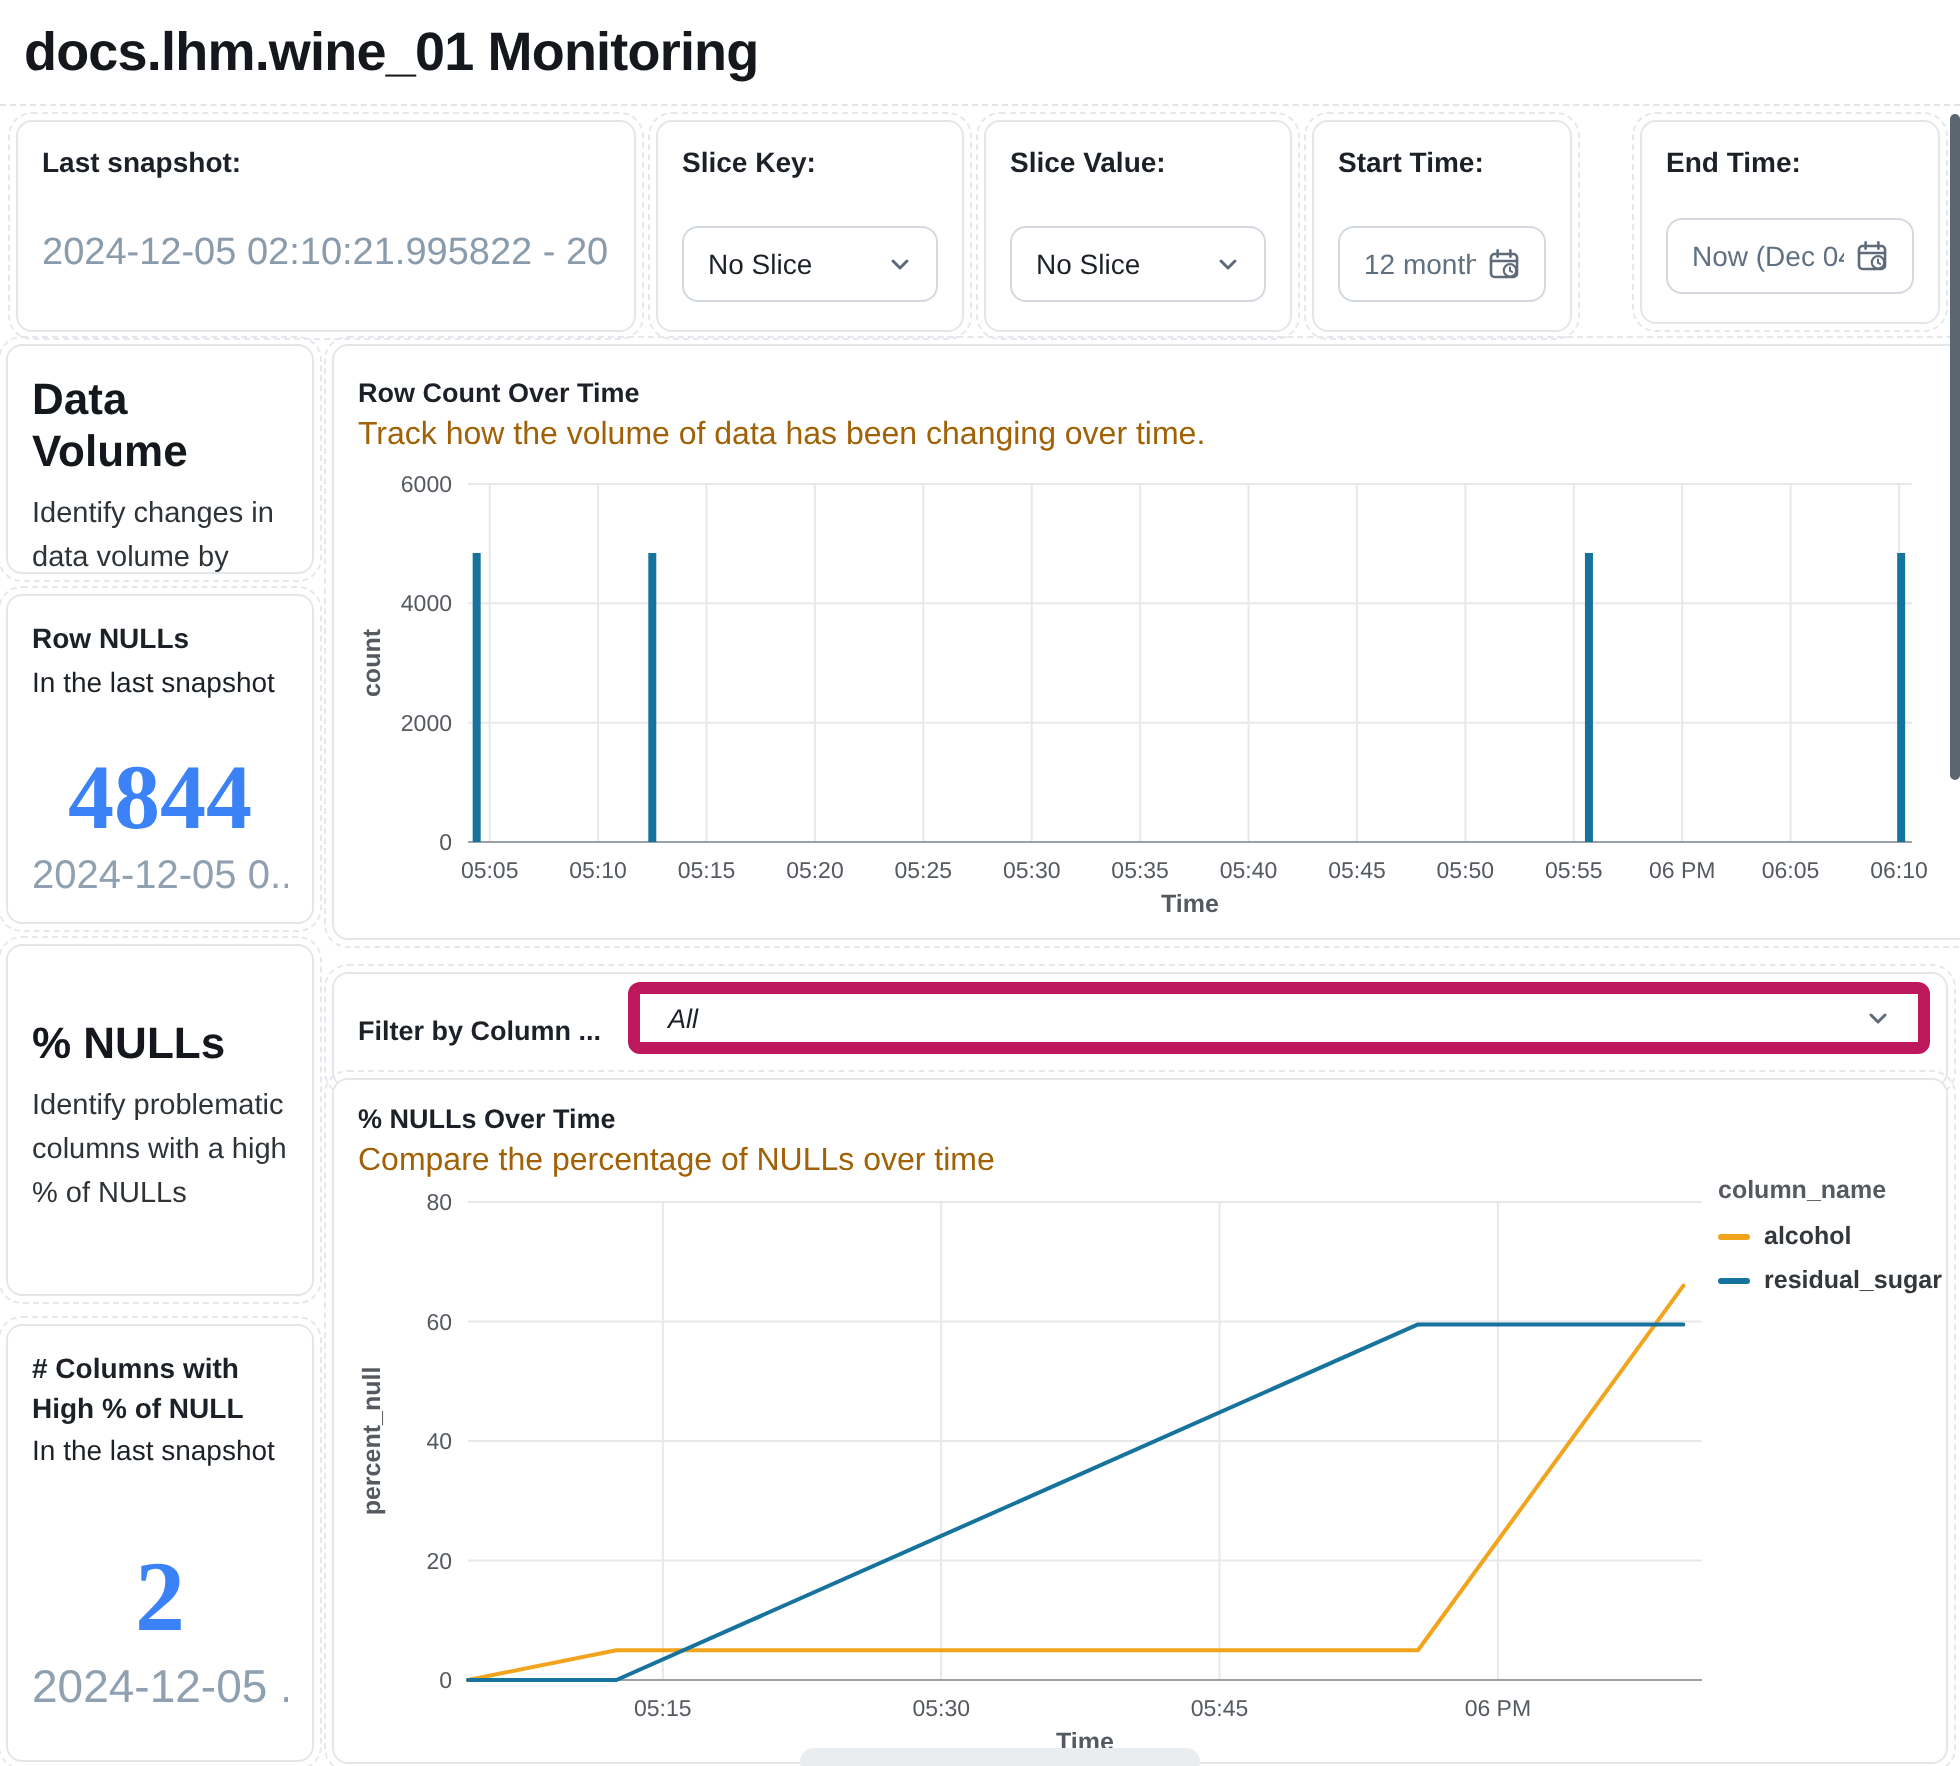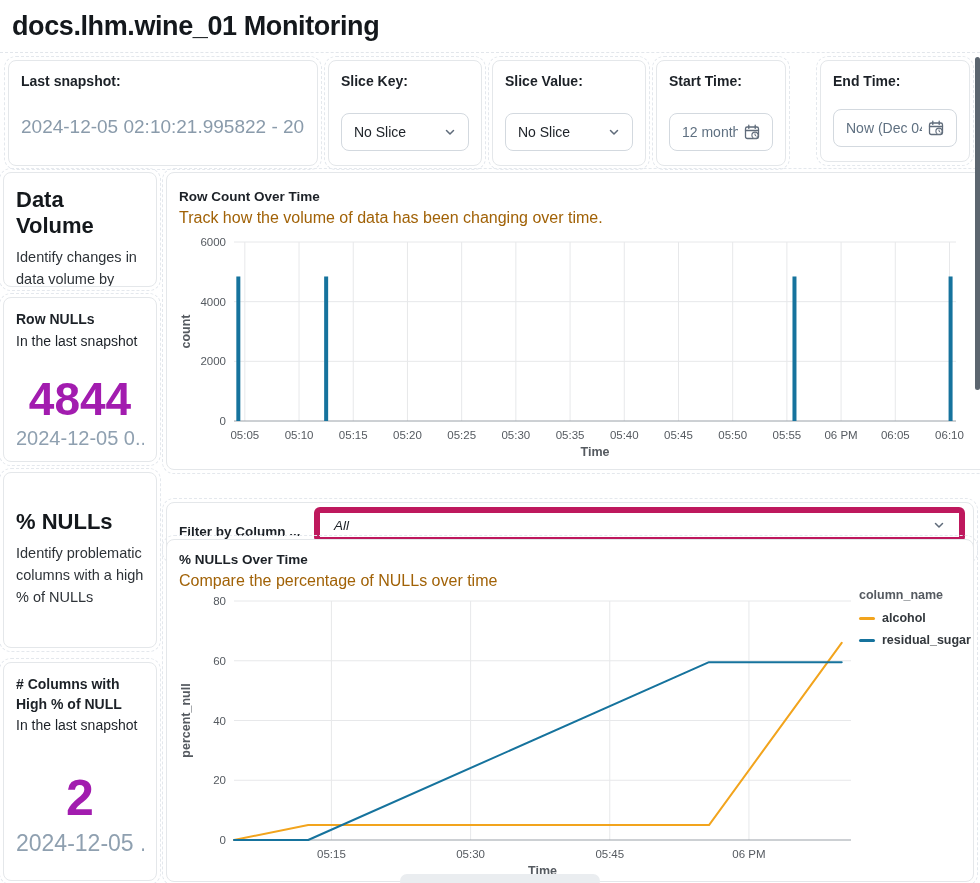--- a/index.html
+++ b/index.html
@@ -38,21 +38,21 @@
   }
   .select .sel-text { color:#1c2127; }
   .dateinput .date-text { color:#5f7081; white-space:nowrap; overflow:hidden; }
   .chev { flex:none; margin-left:6px; display:flex; align-items:center; }
   .cal-ic { flex:none; margin-left:6px; display:flex; align-items:center; }
 
   .side-title { font-size:22px; font-weight:700; margin:2px 0 8px; color:#14181c; }
   .side-desc { font-size:14.5px; line-height:1.5; color:#2e3338; }
   .stat-title { font-weight:700; font-size:14px; line-height:1.4; }
   .stat-sub { font-size:14px; margin-top:2px; line-height:1.4; }
-  .big-number { text-align:center; font-weight:600; color:#a21caf; line-height:1.05; }
+  .big-number { text-align:center; font-weight:600; color:#3b82f6; line-height:1.05;font-family:Liberation Serif, serif; }
   .stat-date { text-align:center; color:#8fa0b0; white-space:nowrap; overflow:hidden; }
 
   .chart-card-title { font-weight:700; font-size:13.5px; color:#1c2127; }
   .chart-card-sub { font-size:16px; margin-top:5px; color:#a16207;text-align:right; }
   svg.chart { position:absolute; left:0; top:0; font-family:"Liberation Sans",sans-serif; }
   svg.chart .tick { font-size:11.5px; fill:#555a60; }
   svg.chart .axis-title { font-size:12.5px; font-weight:700; fill:#555a60; }
 
   .filter-card { display:flex; align-items:center; padding:0 12px; }
   .filter-label { font-weight:700; font-size:13.5px; }
@@ -212,21 +212,21 @@
       <text x="782.4954954954956" y="266" text-anchor="middle" class="tick">06:10</text>
       <text x="59" y="252" text-anchor="end" class="tick">0</text>
       <text x="59" y="192.33333333333334" text-anchor="end" class="tick">2000</text>
       <text x="59" y="132.66666666666669" text-anchor="end" class="tick">4000</text>
       <text x="59" y="73" text-anchor="end" class="tick">6000</text>
       <text x="428" y="283" text-anchor="middle" class="axis-title">Time</text>
       <text x="23" y="158.5" text-anchor="middle" class="axis-title" transform="rotate(-90 23 158.5)">count</text>
     </svg>
 </div>
 
-<div class="card filter-card" style="left:166px; top:502px; width:808px; height:58px;">
+<div class="card filter-card" style="left:166px; top:486px; width:808px; height:58px;">
   <div class="filter-label">Filter by Column ...</div>
   <div class="filter-select">
     <span class="sel-text">All</span>
     <span class="chev">
       <svg width="12" height="12" viewBox="0 0 12 12">
           <path d="M2.5 4.5 L6 8 L9.5 4.5" stroke="#5f6b7a" stroke-width="1.5" fill="none" stroke-linecap="round" stroke-linejoin="round"></path>
         </svg>
     </span>
   </div>
 </div>

